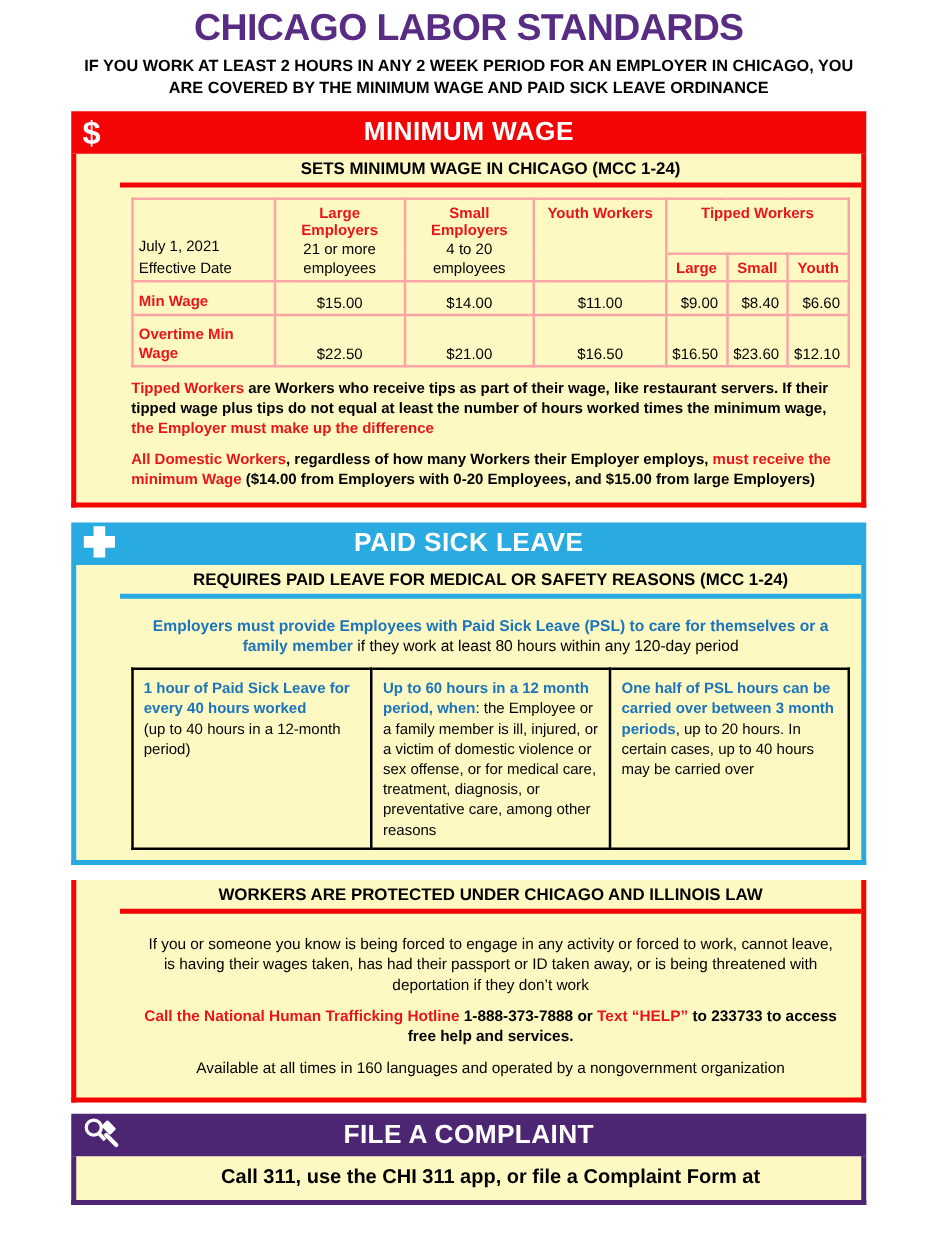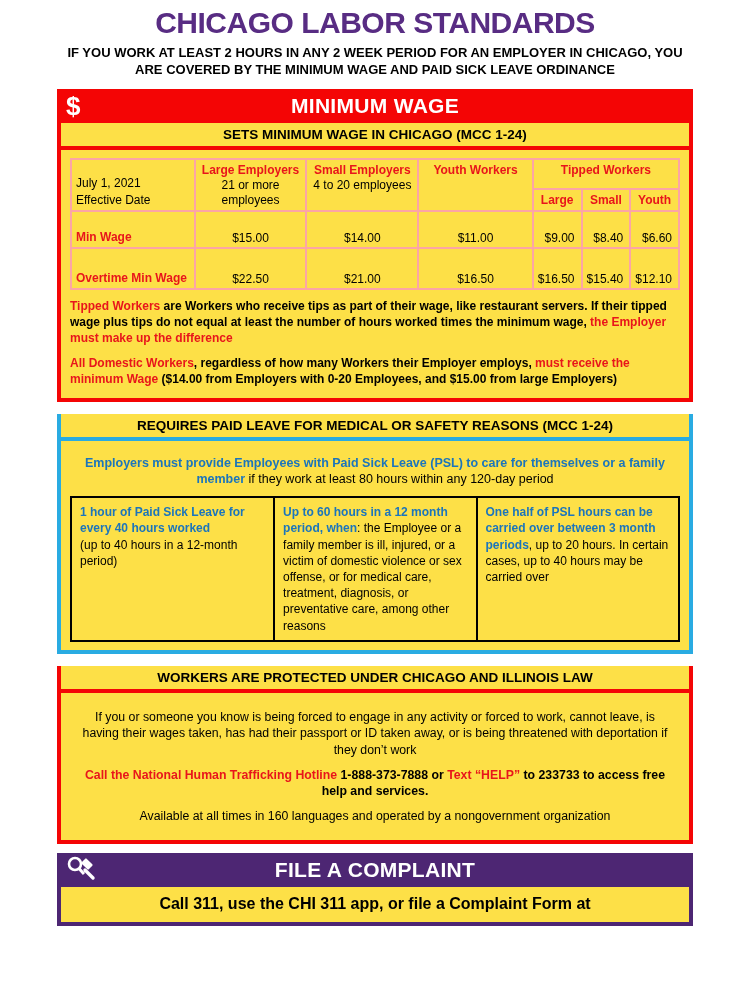--- a/index.html
+++ b/index.html
@@ -20,41 +20,41 @@
             max-width:632px;margin:0 auto 10px;}
 
   .section{margin-bottom:12px;}
   .sec-header{position:relative;height:34px;display:flex;align-items:center;justify-content:center;color:#fff;}
   .bg-red{background:var(--header-red);}  .bg-blue{background:var(--header-blue);}
   .bg-purple{background:var(--header-purple);justify-content:center;}
   .sec-title{font-size:21px;font-weight:bold;letter-spacing:0.3px;}
   .hdr-icon{position:absolute;left:9px;top:2px;display:flex;align-items:center;}
   .dollar{font-size:26px;font-weight:bold;line-height:30px;}
 
-  .sec-frame{border:4px solid;background:#fde047;border-top:none;}
+  .sec-frame{border:4px solid;background:#fef9c3;border-top:none;padding-left:35px;}
   .fr-red{border-color:var(--header-red);}   .fr-blue{border-color:var(--header-blue);}
   .fr-purple{border-color:var(--header-purple);}
   .sec-subhead{text-align:center;font-weight:bold;font-size:13.5px;padding:4px 2px;}
   .bb-red{border-bottom:4px solid var(--header-red);}
   .bb-blue{border-bottom:4px solid var(--header-blue);}
 
   .sec-body{padding:8px 9px;}
   .red{color:var(--text-red);font-weight:bold;}
   .blue-bold{color:var(--text-blue);font-weight:bold;}
 
   
   .wage-table{width:100%;border-collapse:collapse;font-size:12px;}
   .wage-table th,.wage-table td{border:2px solid #fca5a5;padding:2px 4px;}
   .wage-table .colhead{color:var(--text-red);font-weight:bold;text-align:center;vertical-align:top;padding-top:3px;}
   .wage-table .colhead .sub{display:block;color:#000;font-weight:normal;line-height:1.25;margin-top:1px;}
   .date-cell{font-weight:normal;text-align:left;vertical-align:bottom;line-height:1.35;padding:2px 5px 4px;}
   .row-label{color:var(--text-red);font-weight:bold;text-align:left;vertical-align:bottom;line-height:1.25;}
   .val{text-align:center;vertical-align:bottom;}
   .val.tip{text-align:right;padding-right:6px;}
-  .r-min td{height:37px;} .r-ot td{height:41px;}
+  .r-min td{height:27px;} .r-ot td{height:41px;}
   .tipsub{height:22px;}
 
   .note{font-size:12px;font-weight:bold;line-height:1.33;margin:9px 0 2px;}
 
   
   .psl-intro{text-align:center;font-size:12.5px;line-height:1.35;padding:6px 6px 8px;}
   .psl-table{width:100%;border-collapse:collapse;font-size:12px;}
   .psl-table th{border:2px solid #000;color:var(--text-blue);font-weight:bold;
                 text-align:center;padding:4px;font-size:12.5px;}
   .psl-table td{border:2px solid #000;vertical-align:top;text-align:left;
@@ -126,34 +126,42 @@
             <td class="val tip">$9.00</td>
             <td class="val tip">$8.40</td>
             <td class="val tip">$6.60</td>
           </tr>
           <tr class="r-ot">
             <td class="row-label">Overtime Min Wage</td>
             <td class="val">$22.50</td>
             <td class="val">$21.00</td>
             <td class="val">$16.50</td>
             <td class="val tip">$16.50</td>
-            <td class="val tip">$15.40</td>
+            <td class="val tip">$23.60</td>
             <td class="val tip">$12.10</td>
           </tr>
         </tbody>
           </table>
 
         <p class="note"><span class="red">Tipped Workers </span><span>are Workers who receive tips as part of their wage, like restaurant servers. If their tipped wage plus tips do not equal at least the number of hours worked times the minimum wage, </span><span class="red">the Employer must make up the difference</span></p>
 
         <p class="note"><span class="red">All Domestic Workers</span><span>, regardless of how many Workers their Employer employs, </span><span class="red">must receive the minimum Wage </span><span>($14.00 from Employers with 0-20 Employees, and $15.00 from large Employers)</span></p>
       </div>
     </div>
   </section>
 
   <section class="section">
+    <div class="sec-header bg-blue">
+      <span class="hdr-icon">
+        <svg width="27" height="27" viewBox="0 0 26 26">
+            <path d="M8.5 1h9v7.5H25v9h-7.5V25h-9v-7.5H1v-9h7.5z" fill="#fff"></path>
+          </svg>
+      </span>
+      <span class="sec-title">PAID SICK LEAVE</span>
+    </div>
     <div class="sec-frame fr-blue">
       <div class="sec-subhead bb-blue">REQUIRES PAID LEAVE FOR MEDICAL OR SAFETY REASONS (MCC 1-24)</div>
       <div class="sec-body">
         <div class="psl-intro"><span class="blue-bold">Employers must provide Employees with Paid Sick Leave (PSL) to care for themselves or a family member </span><span>if they work at least 80 hours within any 120-day period</span></div>
         <table class="psl-table">
           <colgroup>
               <col style="width:33.4%">
               <col style="width:33.3%">
               <col style="width:33.3%">
             </colgroup>

